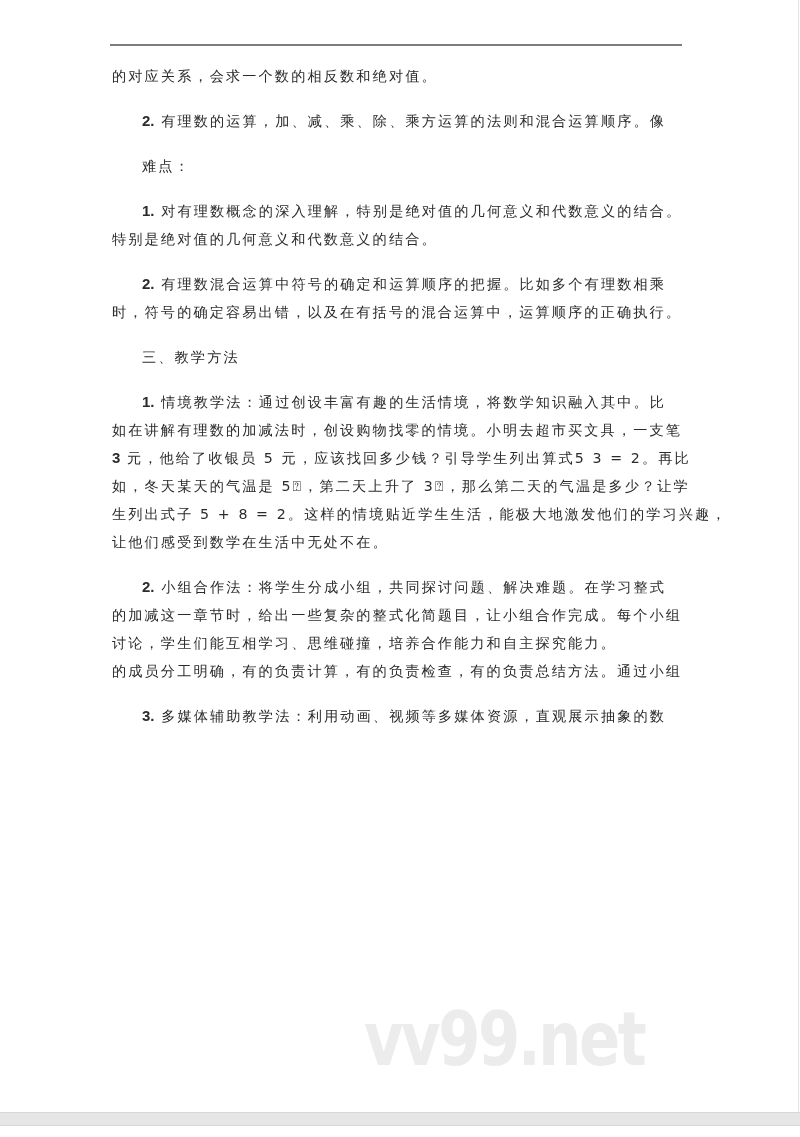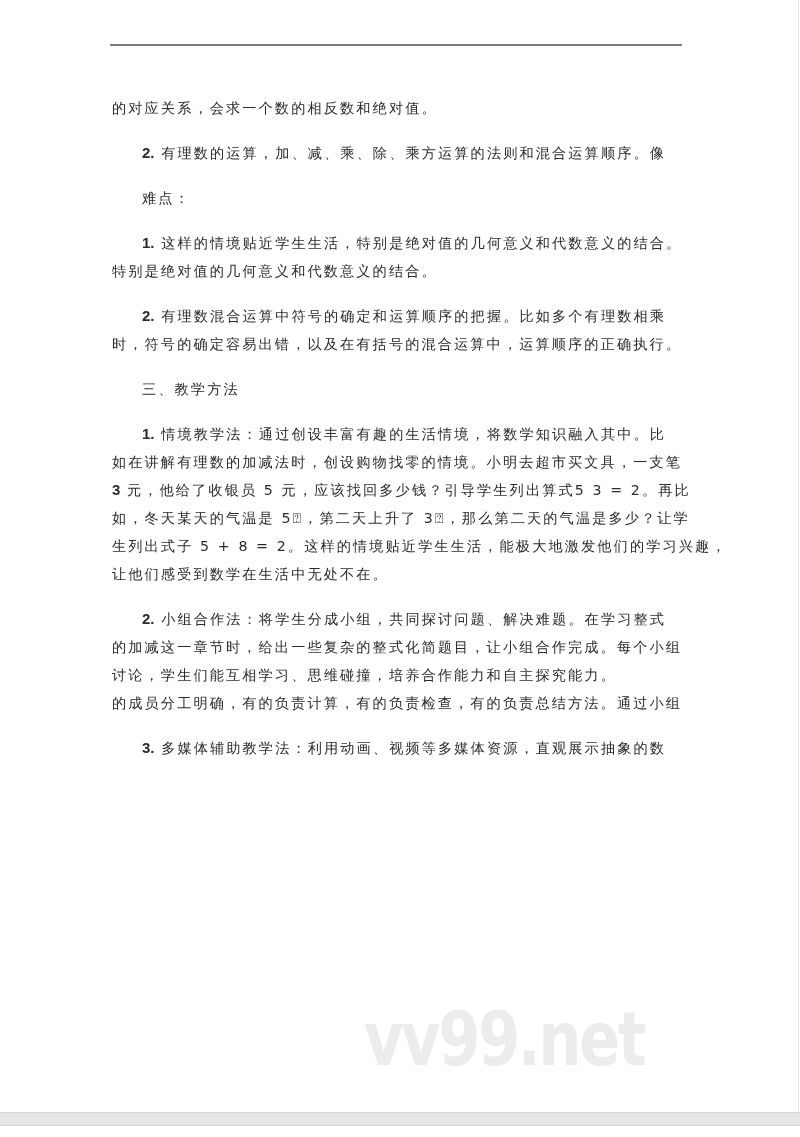--- a/index.html
+++ b/index.html
@@ -15,21 +15,20 @@
     border-right: 1px solid #e4e4e4;
   }
   .rule {
     position: absolute; left: 110px; top: 44px; width: 572px; height: 2px;
     background: #7c7c7c;
   }
   .text {
     position: absolute; left: 112px; top: 62px; width: 570px;
     color: #2b2b2b; font-size: 14.2px; letter-spacing: 2.1px;
     line-height: 28px;
-    margin-top: 32px;
   }
   .line { height: 28px; white-space: nowrap; }
   .gap { height: 17px; }
   .indent { padding-left: 30px; }
   .num { font-family: "Liberation Sans", sans-serif; font-weight: bold; letter-spacing: 0; font-size: 15px; }
   .watermark {
     position: absolute; left: 364px; top: 996px;
     font-family: "DejaVu Sans", sans-serif; font-weight: bold;
     font-size: 74px; letter-spacing: -3px; color: #ececec;
     transform: scaleX(0.82); transform-origin: left top;
@@ -45,21 +44,21 @@
 
 <div class="page">
   <div class="rule"></div>
   <div class="text" id="text">
       <div class="line"><span>的对应关系，会求一个数的相反数和绝对值。</span></div>
       <div class="gap"></div>
       <div class="line indent"><span class="num">2.</span><span> 有理数的运算，加、减、乘、除、乘方运算的法则和混合运算顺序。像</span></div>
       <div class="gap"></div>
       <div class="line indent"><span>难点：</span></div>
       <div class="gap"></div>
-      <div class="line indent"><span class="num">1.</span><span> 这样的情境贴近学生生活，特别是绝对值的几何意义和代数意义的结合。</span></div>
+      <div class="line indent"><span class="num">1.</span><span> 对有理数概念的深入理解，特别是绝对值的几何意义和代数意义的结合。</span></div>
       <div class="line"><span>特别是绝对值的几何意义和代数意义的结合。</span></div>
       <div class="gap"></div>
       <div class="line indent"><span class="num">2.</span><span> 有理数混合运算中符号的确定和运算顺序的把握。比如多个有理数相乘</span></div>
       <div class="line"><span>时，符号的确定容易出错，以及在有括号的混合运算中，运算顺序的正确执行。</span></div>
       <div class="gap"></div>
       <div class="line indent"><span>三、教学方法</span></div>
       <div class="gap"></div>
       <div class="line indent"><span class="num">1.</span><span> 情境教学法：通过创设丰富有趣的生活情境，将数学知识融入其中。比</span></div>
       <div class="line"><span>如在讲解有理数的加减法时，创设购物找零的情境。小明去超市买文具，一支笔</span></div>
       <div class="line"><span class="num">3</span><span> 元，他给了收银员 5 元，应该找回多少钱？引导学生列出算式5   3 = 2。再比</span></div>

